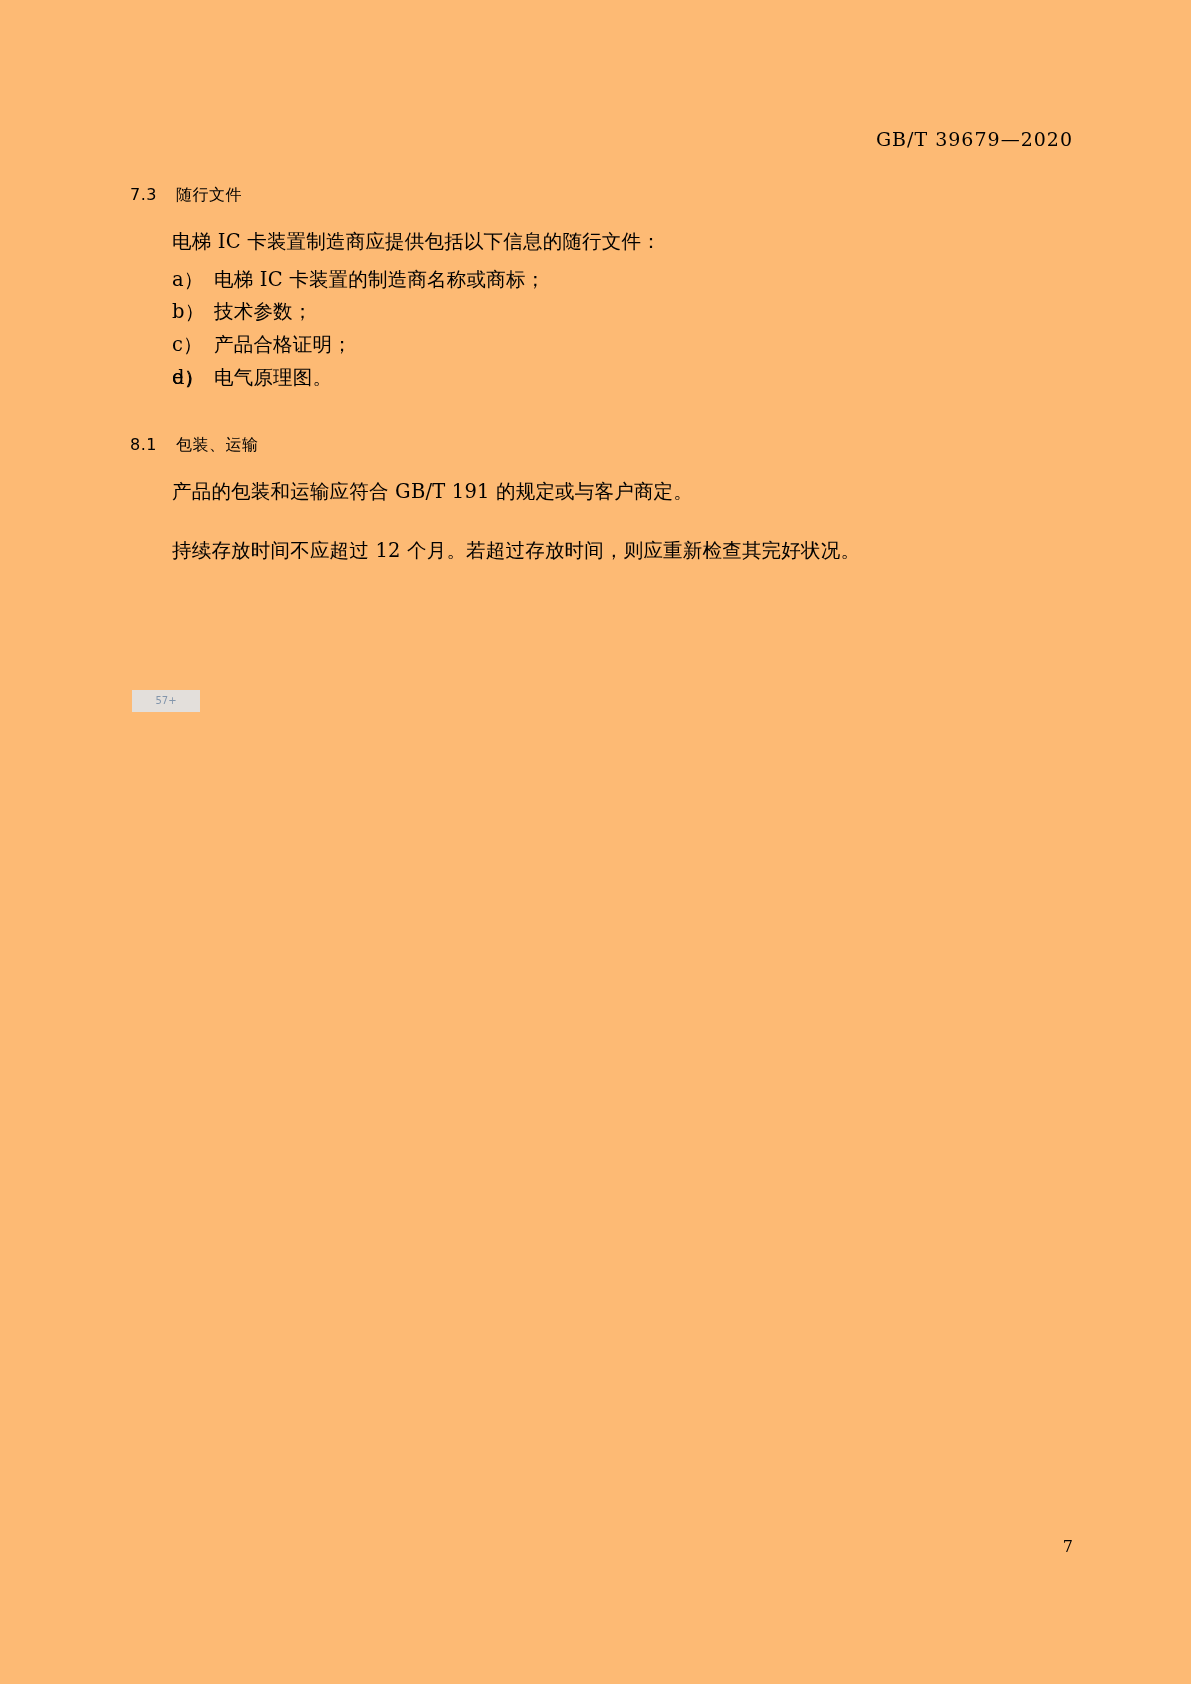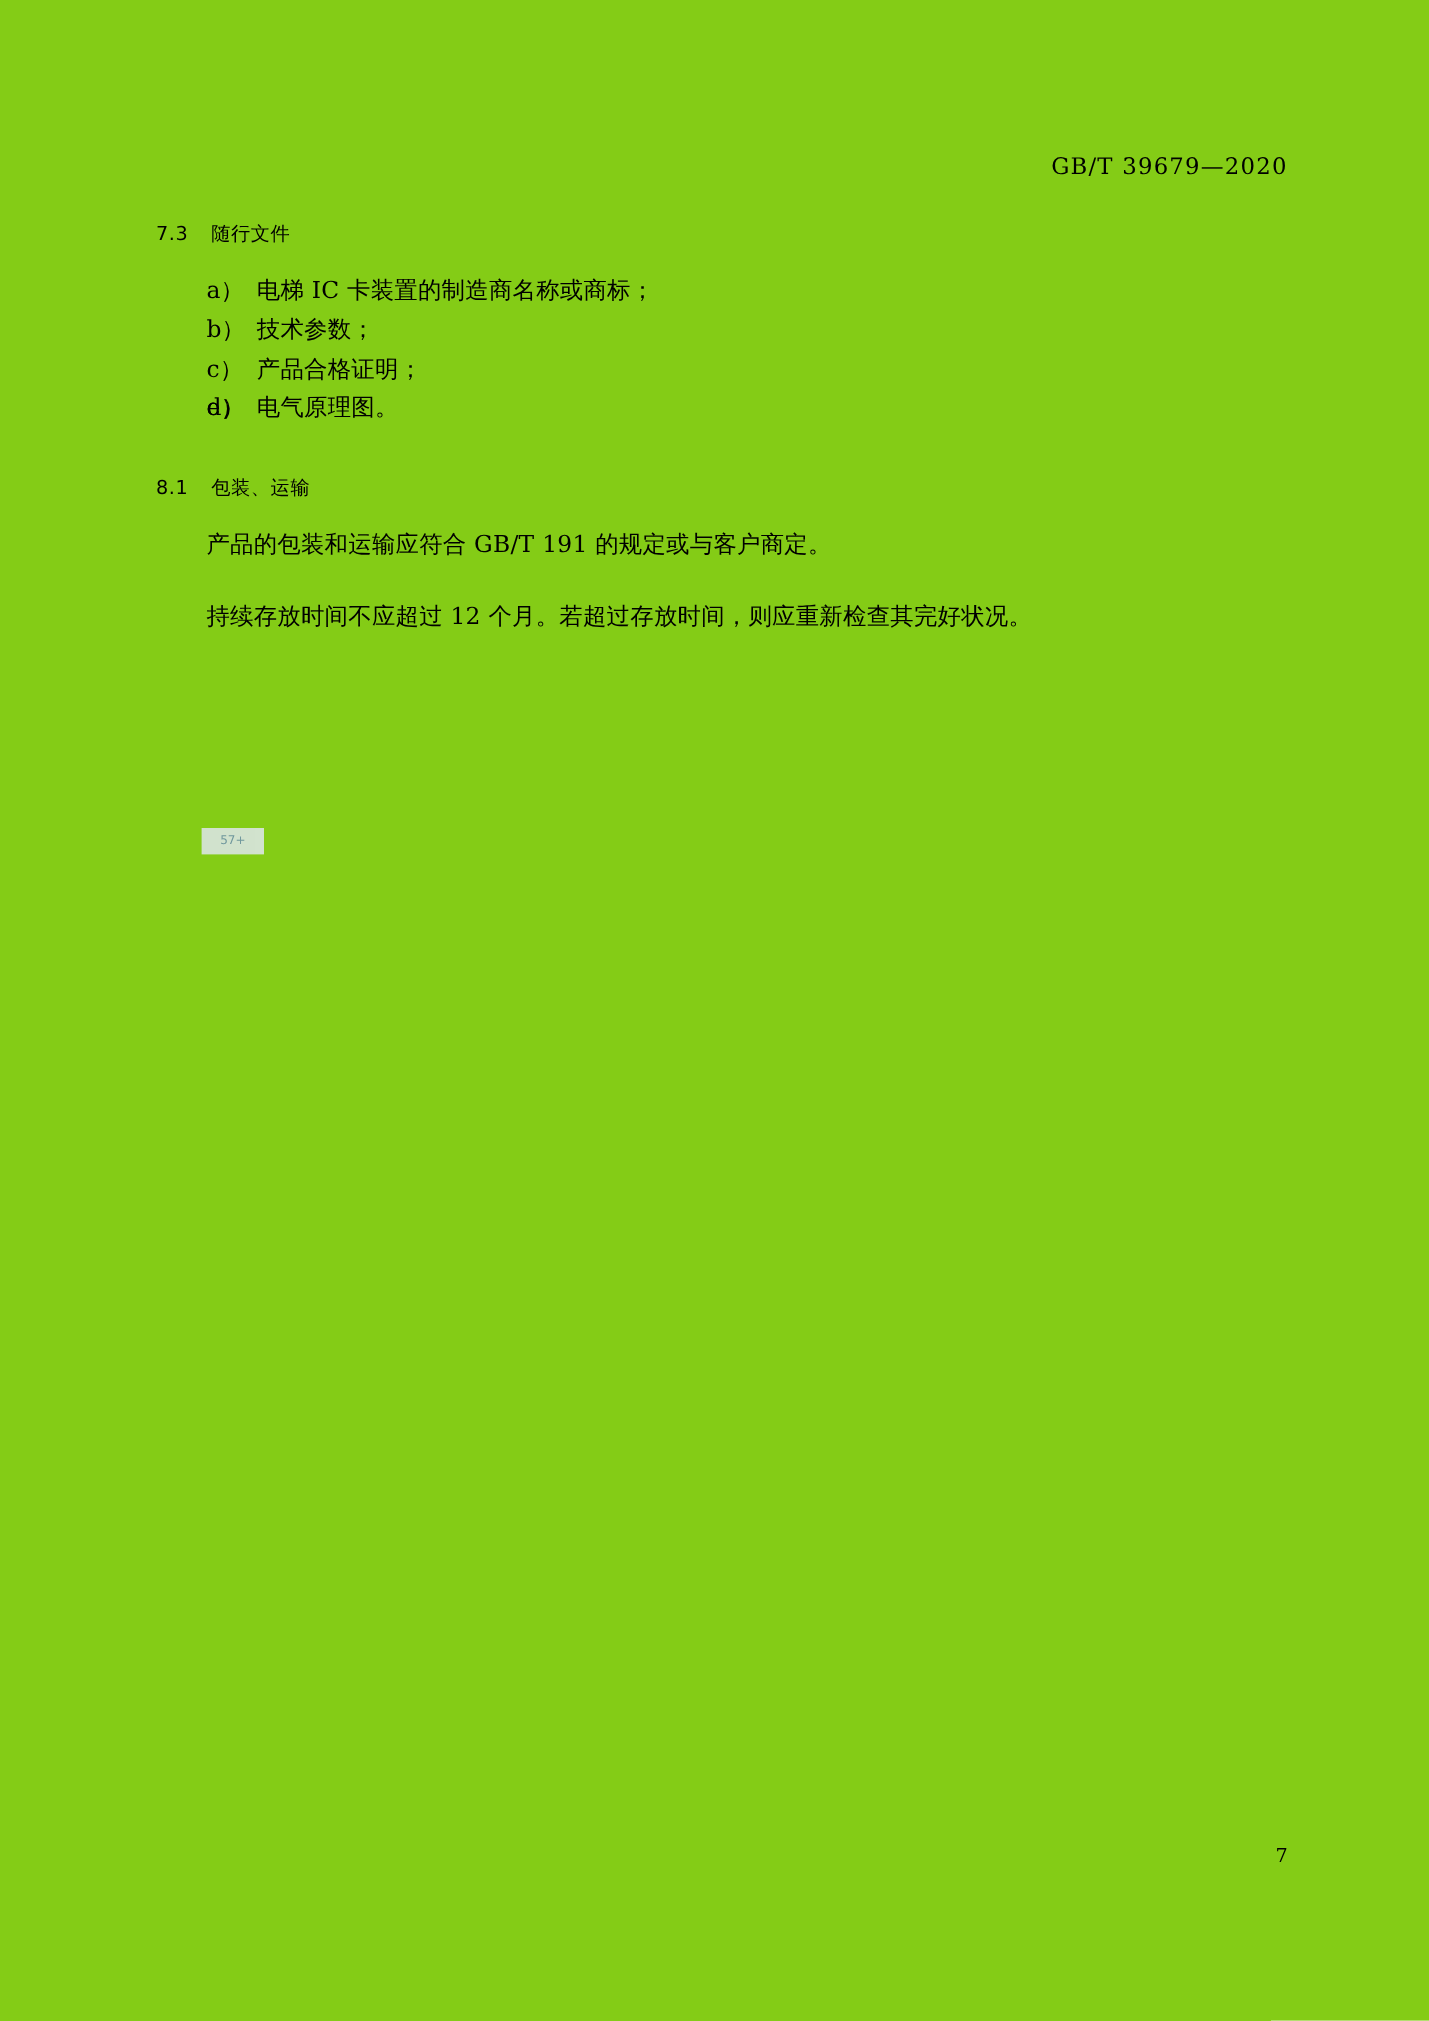--- a/index.html
+++ b/index.html
@@ -9,21 +9,21 @@
   }
   body {
     font-family: "DejaVu Serif", "Liberation Serif", serif;
     color: #000000;
   }
   .page {
     position: relative;
     width: 1191px;
     height: 1684px;
     margin: 0 auto;
-    background: #84cc16;
+    background: #fdba74;
     overflow: hidden;
   }
   .header {
     position: absolute;
     top: 128px;
     right: 118px;
     font-family: "DejaVu Serif", "Liberation Serif", serif;
     font-size: 19px;
     letter-spacing: 1px;
     white-space: nowrap;
@@ -81,31 +81,30 @@
   .block-gap-m {
     height: 22px;
   }
   .block-gap-s {
     height: 10px;
   }
   .stamp {
     position: absolute;
     left: 132px;
     top: 690px;
-    width: 52px;
+    width: 68px;
     height: 22px;
     background: #dfe6ee;
     color: #6d8fb5;
     font-size: 10px;
     font-family: "DejaVu Sans", "Liberation Sans", sans-serif;
     line-height: 22px;
     text-align: center;
     overflow: hidden;
     opacity: 0.85;
-    margin-left: 36px;
   }
   .footer-page {
     position: absolute;
     bottom: 128px;
     right: 118px;
     font-size: 16px;
     font-family: "DejaVu Serif", "Liberation Serif", serif;
   }
 </style>
 </head>
@@ -114,20 +113,21 @@
 <div class="page">
 
   <div class="header">GB/T 39679—2020</div>
 
   <div class="content">
 
     <div class="h-clause">
       <span class="num">7.3</span><span>随行文件</span>
     </div>
 
+    <p class="para">电梯 IC 卡装置制造商应提供包括以下信息的随行文件：</p>
 
     <ul class="list">
       <li>
         <span class="marker">a）</span>
         <span>电梯 IC 卡装置的制造商名称或商标；</span>
       </li>
       <li>
         <span class="marker">b）</span>
         <span>技术参数；</span>
       </li>

